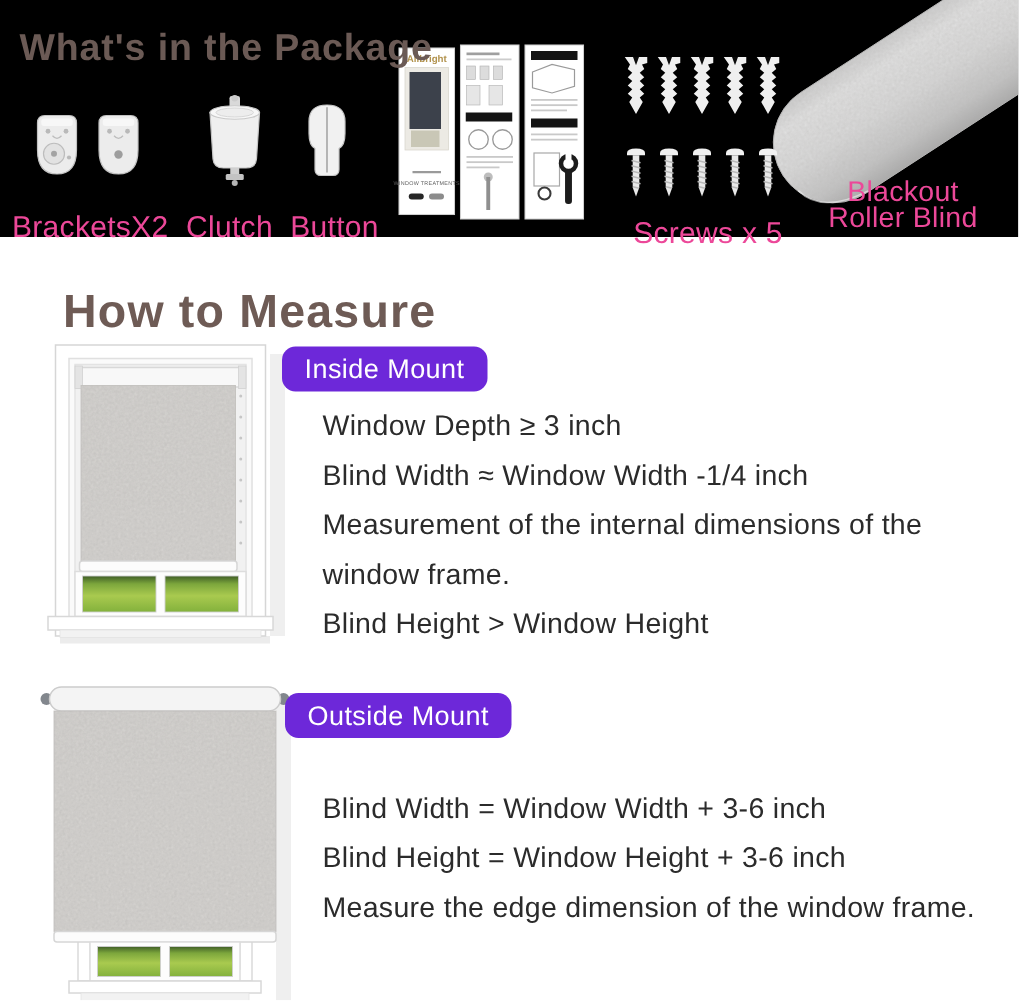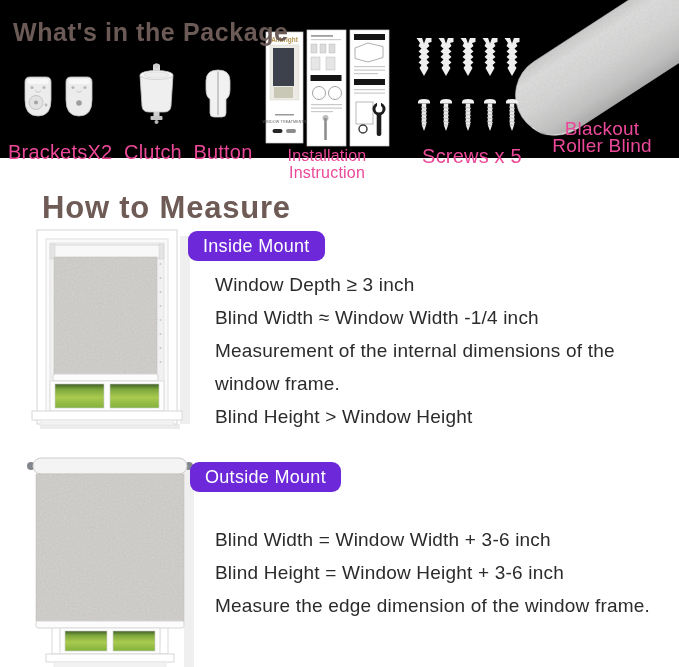--- a/index.html
+++ b/index.html
@@ -181,24 +181,20 @@
         <use href="#screwShape" transform="translate(490,99)"></use>
         <use href="#screwShape" transform="translate(512,99)"></use>
       </g>
     </svg>
 
     <h1 class="pkg-title">What's in the Package</h1>
 
     <div class="pkg-label" style="left:8px;top:141px;width:104px;">BracketsX2</div>
     <div class="pkg-label" style="left:123px;top:141px;width:60px;">Clutch</div>
     <div class="pkg-label" style="left:191px;top:141px;width:64px;">Button</div>
-    <div class="pkg-label small" style="left:260px;top:147px;width:134px;">
-      <div>Installation</div>
-      <div>Instruction</div>
-    </div>
     <div class="pkg-label" style="left:412px;top:145px;width:120px;">Screws x 5</div>
     <div class="pkg-label" style="left:538px;top:120px;width:128px;font-size:19px;line-height:17px;">
       <div>Blackout</div>
       <div>Roller Blind</div>
     </div>
   </section>
 
   <section>
     <h2 class="measure-title">How to Measure</h2>
 

